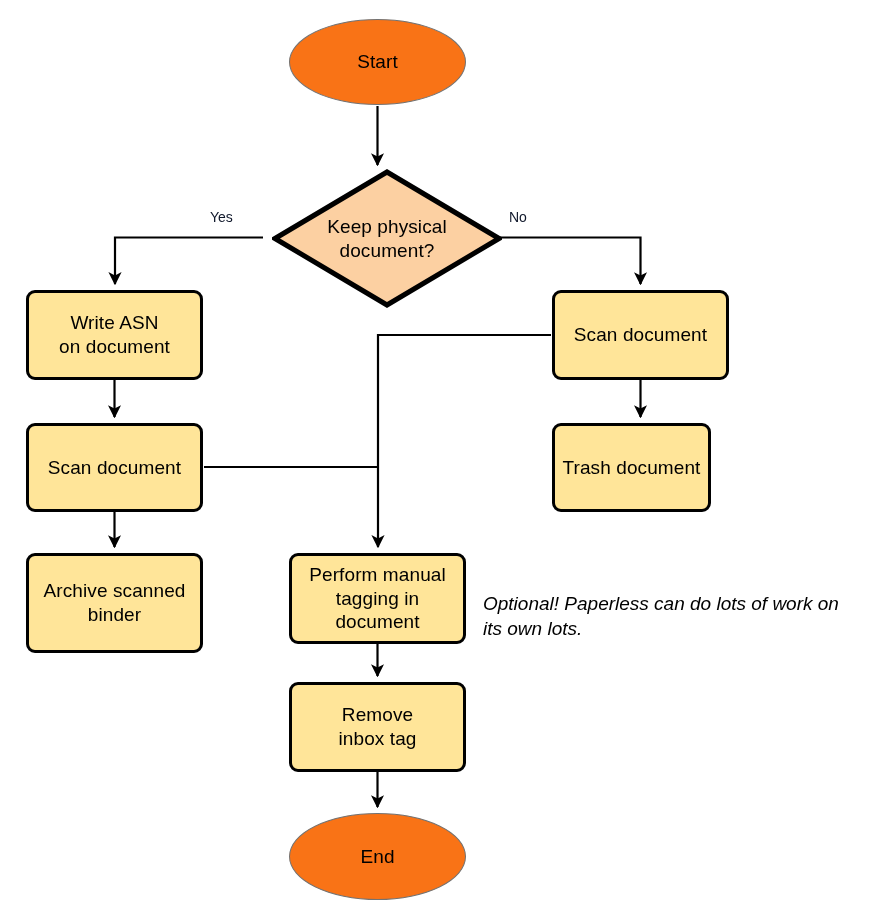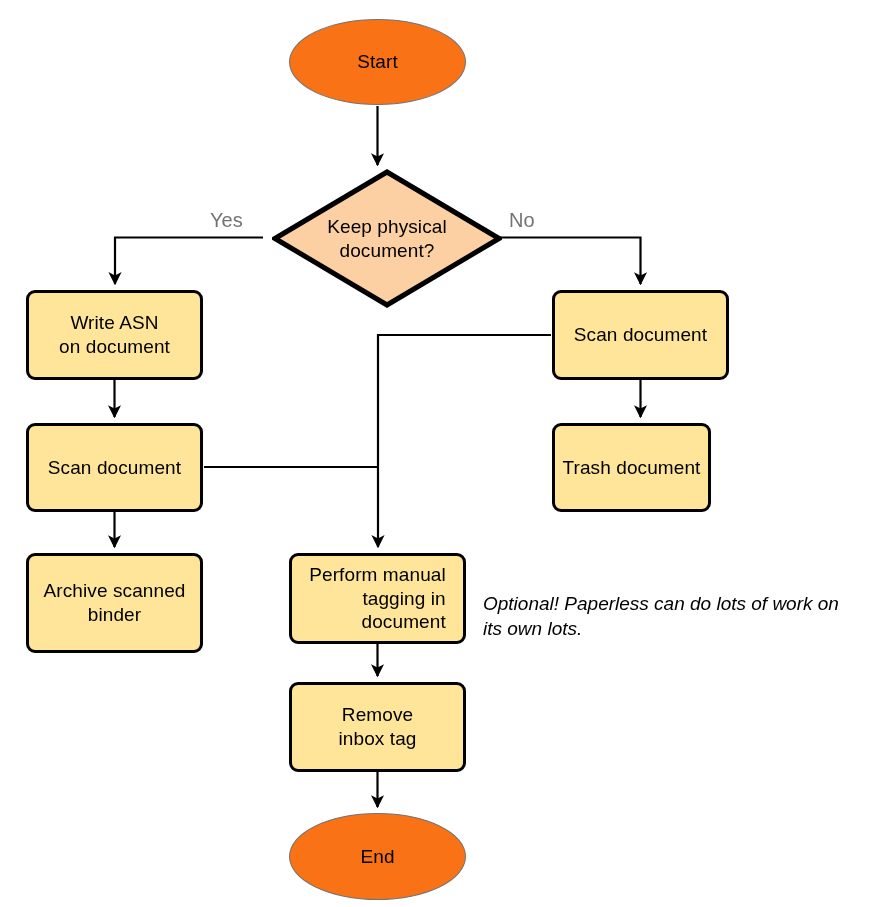--- a/index.html
+++ b/index.html
@@ -60,22 +60,22 @@
     width: 100%;
     height: 100%;
   }
   .decision-label {
     position: relative;
     z-index: 2;
     width: 100%;
   }
   .edge-label {
     position: absolute;
-    font-size: 20px;
-    color: #737373;
+    font-size: 14px;
+    color: #0f172a;
     white-space: nowrap;
   }
   .annotation {
     position: absolute;
     font-size: 19px;
     font-style: italic;
     color: #000000;
     line-height: 1.32;
   }
 </style>
@@ -151,21 +151,21 @@
   </div>
 
   <div class="node node-process" style="left:552px; top:290px; width:177px; height:90px;">
     <span>Scan document</span>
   </div>
 
   <div class="node node-process" style="left:552px; top:423px; width:159px; height:89px;">
     <span>Trash document</span>
   </div>
 
-  <div class="node node-process" style="left:289px; top:553px; width:177px; height:91px;text-align:right;">
+  <div class="node node-process" style="left:289px; top:553px; width:177px; height:91px;">
     <div>
       <div>Perform manual</div>
       <div>tagging in</div>
       <div>document</div>
     </div>
   </div>
 
   <div class="annotation" style="left:483px; top:591px; width:400px;">
     <div>Optional! Paperless can do lots of work on</div>
     <div>its own lots.</div>

